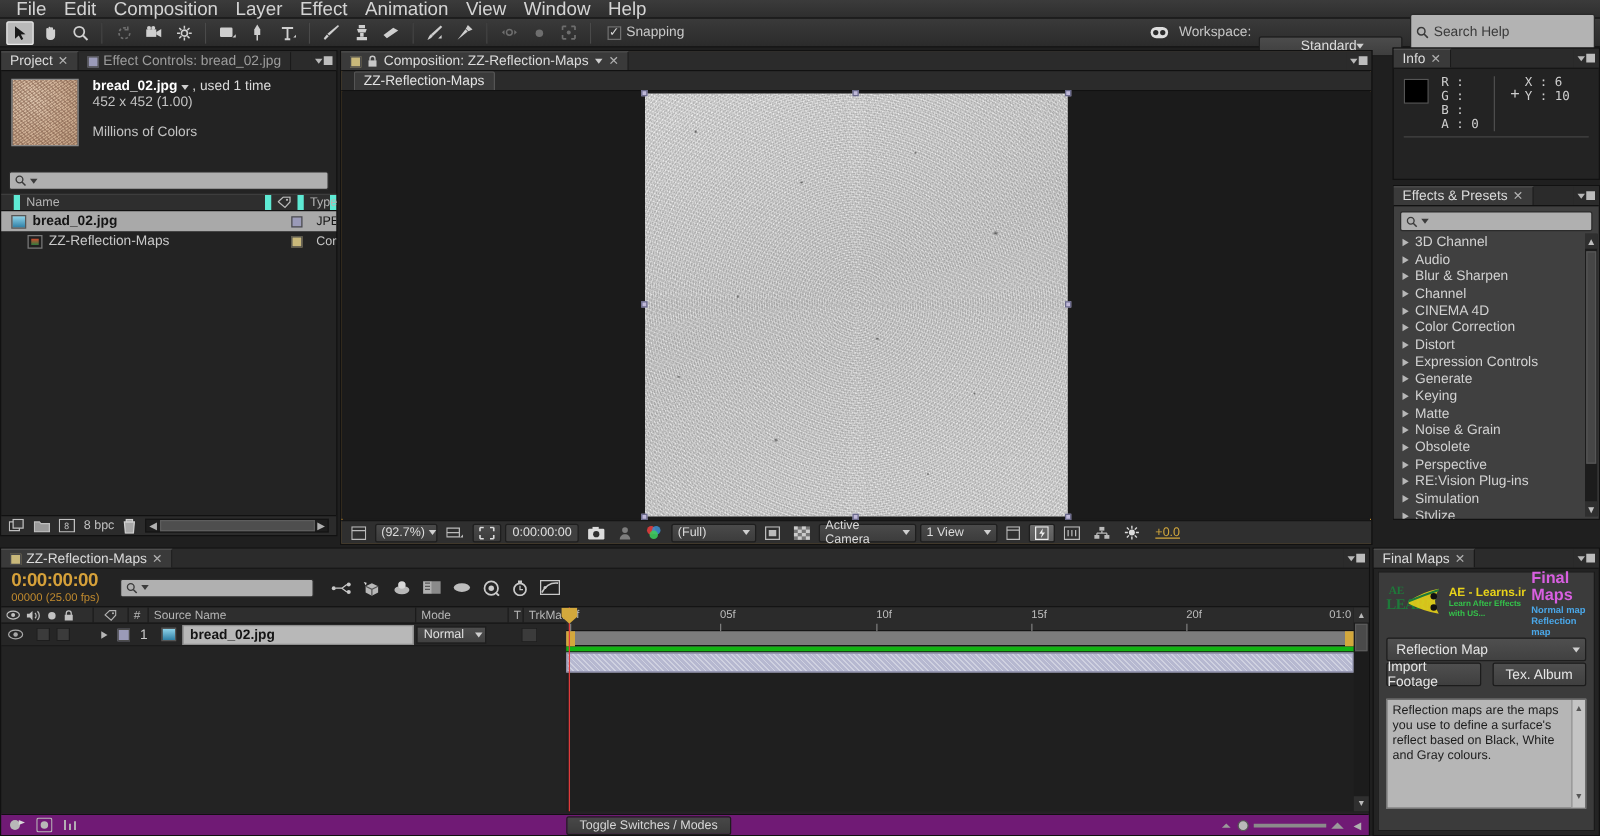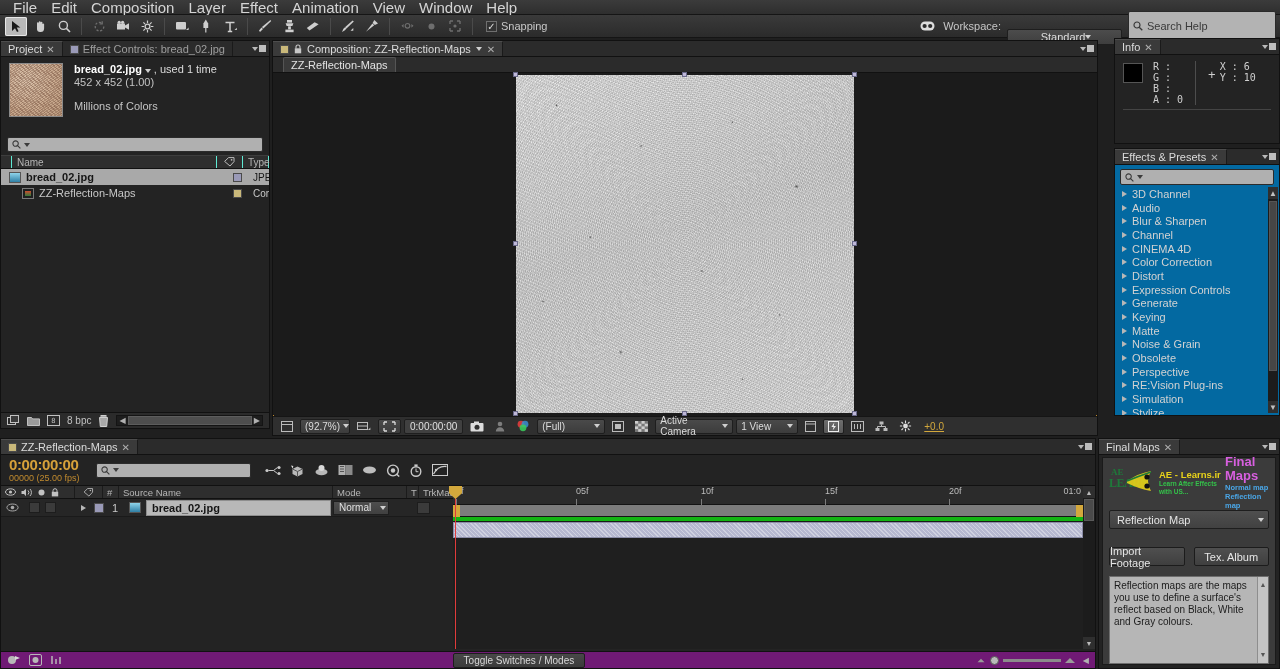--- a/index.html
+++ b/index.html
@@ -83,21 +83,21 @@
   .pinfo .l3{ font-size:11px;color:#c3c3c3; margin-top:12px;}
   .searchbox{
     margin:4px 6px 3px 6px; height:15px; background:#b0b0b0;
     border:1px solid #2b2b2b; border-radius:2px;
     display:flex;align-items:center;padding:0 4px;gap:3px;color:#3c3c3c;
   }
   .colhdr{
     height:14px;background:#2e2e2e;border-top:1px solid #3d3d3d;border-bottom:1px solid #111;
     display:flex;align-items:center;font-size:10px;color:#b5b5b5;
   }
-  .colhdr .c{border-right:1px solid #5eead4;height:100%;display:flex;align-items:center;padding:0 5px;}
+  .colhdr .c{border-right:5px solid #5eead4;height:100%;display:flex;align-items:center;padding:0 5px;}
   .prow{ height:16px;display:flex;align-items:center;font-size:11px;padding-left:8px;gap:5px;}
   .prow.sel{ background:#a9a9a9; color:#151515; font-weight:bold;}
   .ficon{width:12px;height:11px;border:1px solid #555;}
   .ficon.img{background:linear-gradient(#8fd4ea,#2f7fa5);}
   .ficon.comp{background:#1f1f1f;border-color:#7a7a7a;position:relative;}
   .ficon.comp:after{content:'';position:absolute;inset:2px;background:linear-gradient(#cf4b2e,#2f7a3c);}
   .swatch{width:9px;height:9px;border:1px solid #4a4a4a;}
   #projFooter{
     position:absolute;bottom:0;left:0;right:0;height:16px;background:#2b2b2b;
     border-top:1px solid #111; display:flex;align-items:center;gap:7px;padding:0 6px;
@@ -155,37 +155,37 @@
   .cbtn.on{background:linear-gradient(#6d6d6d,#5a5a5a);}
   .ctc{height:15px;background:#404040;border:1px solid #1e1e1e;border-radius:2px;
        display:flex;align-items:center;padding:0 5px;font-size:10px;color:#e0e0e0;}
   
   #infoPanel{ left:1114px; top:38px; width:166px; height:106px; background:#232323;}
   #infoBody{padding:6px 8px;display:flex;gap:10px;}
   #colorChip{width:20px;height:20px;background:#000;border:1px solid #555;margin-top:2px;}
   .rgba{font-family:"DejaVu Sans Mono", monospace; font-size:10px;color:#cfcfcf;line-height:11px;}
   .vsep{width:1px;background:#4d4d4d;margin:0 2px;}
   
-  #fxPanel{ left:1114px; top:148px; width:166px; height:268px; background:#0369a1;}
+  #fxPanel{ left:1114px; top:148px; width:166px; height:268px; background:#404040;}
   #fxList{position:absolute;top:38px;left:0;right:0;bottom:0;overflow:hidden;}
   .fxrow{height:13.7px;display:flex;align-items:center;gap:5px;padding-left:7px;font-size:11px;color:#d2d2d2;}
   .tri{width:0;height:0;border-top:3.5px solid transparent;border-bottom:3.5px solid transparent;border-left:5px solid #b7b7b7;}
   #fxScroll{position:absolute;right:1px;top:38px;bottom:2px;width:10px;background:#1c1c1c;}
   #fxScroll .bar{position:absolute;left:1px;right:1px;top:14px;height:170px;background:#464646;border:1px solid #565656;}
   .arrw{position:absolute;left:0;right:0;height:12px;display:flex;align-items:center;justify-content:center;font-size:8px;color:#c0c0c0;background:#2f2f2f;}
   
   #fmPanel{ left:1098px; top:438px; width:182px; height:231px; background:#232323;}
   #fmBody{position:absolute;top:18px;left:3px;right:3px;bottom:3px;background:#3b3b3b;border:1px solid #1a1a1a;padding:6px;}
   #fmLogo{height:36px;display:flex;align-items:center;gap:4px;}
   #fmSelect{
     margin-top:10px;height:19px;background:linear-gradient(#4f4f4f,#414141);
     border:1px solid #1e1e1e;border-radius:2px;display:flex;align-items:center;
     justify-content:space-between;padding:0 4px 0 7px;font-size:11px;color:#e4e4e4;
   }
-  #fmBtns{margin-top:18px;display:flex;gap:9px;}
+  #fmBtns{margin-top:1px;display:flex;gap:9px;}
   .fmbtn{
     flex:1;height:19px;background:linear-gradient(#4f4f4f,#3f3f3f);border:1px solid #1c1c1c;
     border-radius:2px;display:flex;align-items:center;justify-content:center;
     font-size:11px;color:#e6e6e6;
   }
   #fmDesc{
     margin-top:10px;height:88px;background:#b6b6b6;border:1px solid #6d6d6d;
     display:flex;color:#1c1c1c;font-size:10px;line-height:12px;
   }
   #fmDesc p{padding:3px 4px;flex:1;}

